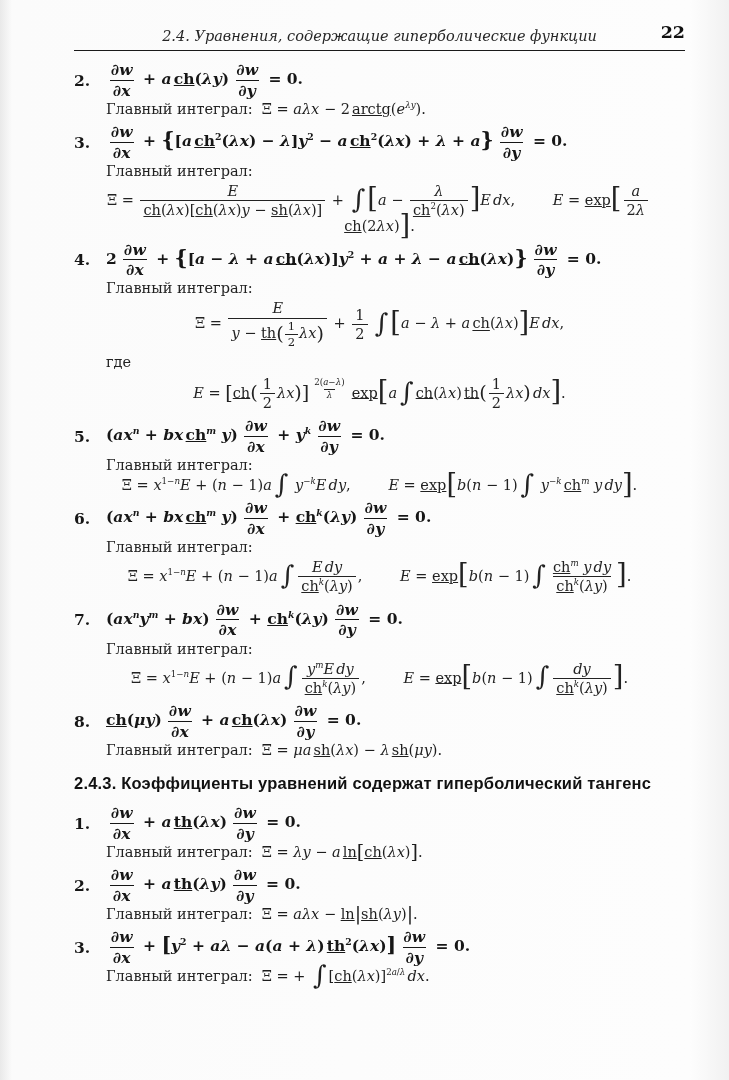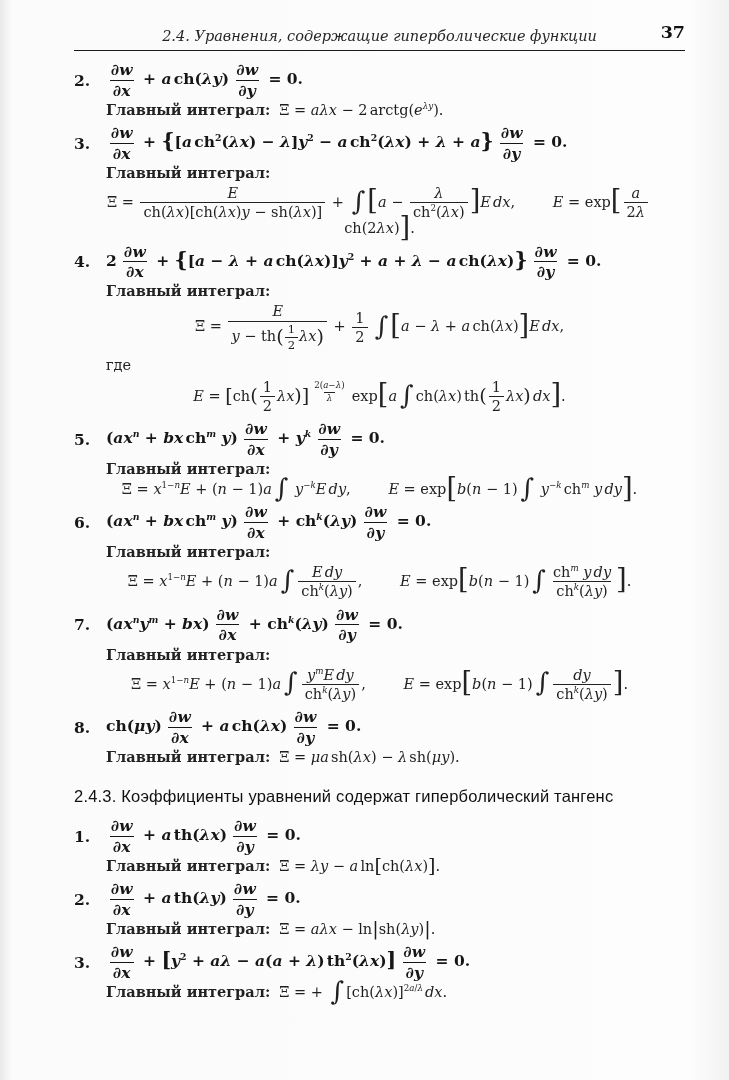--- a/index.html
+++ b/index.html
@@ -26,31 +26,31 @@
   .header-rule{border:0;border-top:1.7px solid #1a1a1a;margin:0 0 10px 0;}
   
   .item{margin-bottom:6px;}
   .eq-row{display:flex;align-items:center;min-height:38px;}
   .item-num{flex:none;width:32px;font-weight:bold;font-size:15.5px;color:#161616;}
   .eq{font-weight:bold;font-size:15.5px;color:#161616;}
   .sol-row{
     display:flex;align-items:center;gap:9px;
     padding-left:32px;margin:2px 0 3px;font-size:14.5px;white-space:nowrap;
   }
-  .sol-label{font-size:14.5px;color:#222;font-weight:bold;}
+  .sol-label{font-size:14.5px;color:#222;}
   .sol-display{text-align:center;font-size:14.5px;margin:4px 0 5px;color:#222;}
   .where-row{padding-left:32px;font-size:14.5px;margin:1px 0 6px;color:#222;}
   .section-heading{
     font-family:"Liberation Sans","DejaVu Sans",sans-serif;
-    font-weight:normal;font-size:16.5px;color:#111;
-    margin:22px 0 11px 0;letter-spacing:0.2px;
+    font-weight:bold;font-size:16.5px;color:#111;
+    margin:16px 0 11px 0;letter-spacing:0.2px;
   }
   
   .math i{font-style:italic;}
-  .math .rm{font-style:normal;}
+  .math .rm{font-style:normal;text-decoration:underline;}
   .frac{
     display:inline-flex;flex-direction:column;align-items:center;
     vertical-align:middle;margin:0 2px;
   }
   .frac .fn{display:block;padding:0 3px 1px;line-height:1.12;}
   .frac .fd{display:block;padding:1px 3px 0;line-height:1.12;border-top:1.3px solid currentColor;}
   .frac .frac{font-size:80%;margin:0 1px;}
   sup{font-size:60%;line-height:0;vertical-align:super;}
   sup .frac{vertical-align:middle;}
   sup .frac .fd{border-top-width:1px;}
@@ -62,21 +62,21 @@
   .d2{font-style:normal;font-size:1.88em;line-height:0;vertical-align:-0.1em;}
   .sp-thin{display:inline-block;width:0.15em;}
   .sp-q{display:inline-block;width:2.6em;}
 </style>
 </head>
 <body>
 
 <div class="scan">
   <div class="page-header">
     <span class="running-title">2.4. Уравнения, содержащие гиперболические функции</span>
-    <span class="page-number">37</span>
+    <span class="page-number">22</span>
   </div>
   <hr class="header-rule">
   <main id="content">
       <div class="item">
         <div class="eq-row">
           <span class="item-num math">2.</span>
           <span class="eq math"><span class="frac">
               <span class="fn"><i>∂</i><i>w</i></span>
               <span class="fd"><i>∂</i><i>x</i></span>
             </span> + <i>a</i><span class="sp-thin"></span><span class="rm">ch</span>(<i>λ</i><i>y</i>)<span class="sp-thin"></span><span class="frac">

